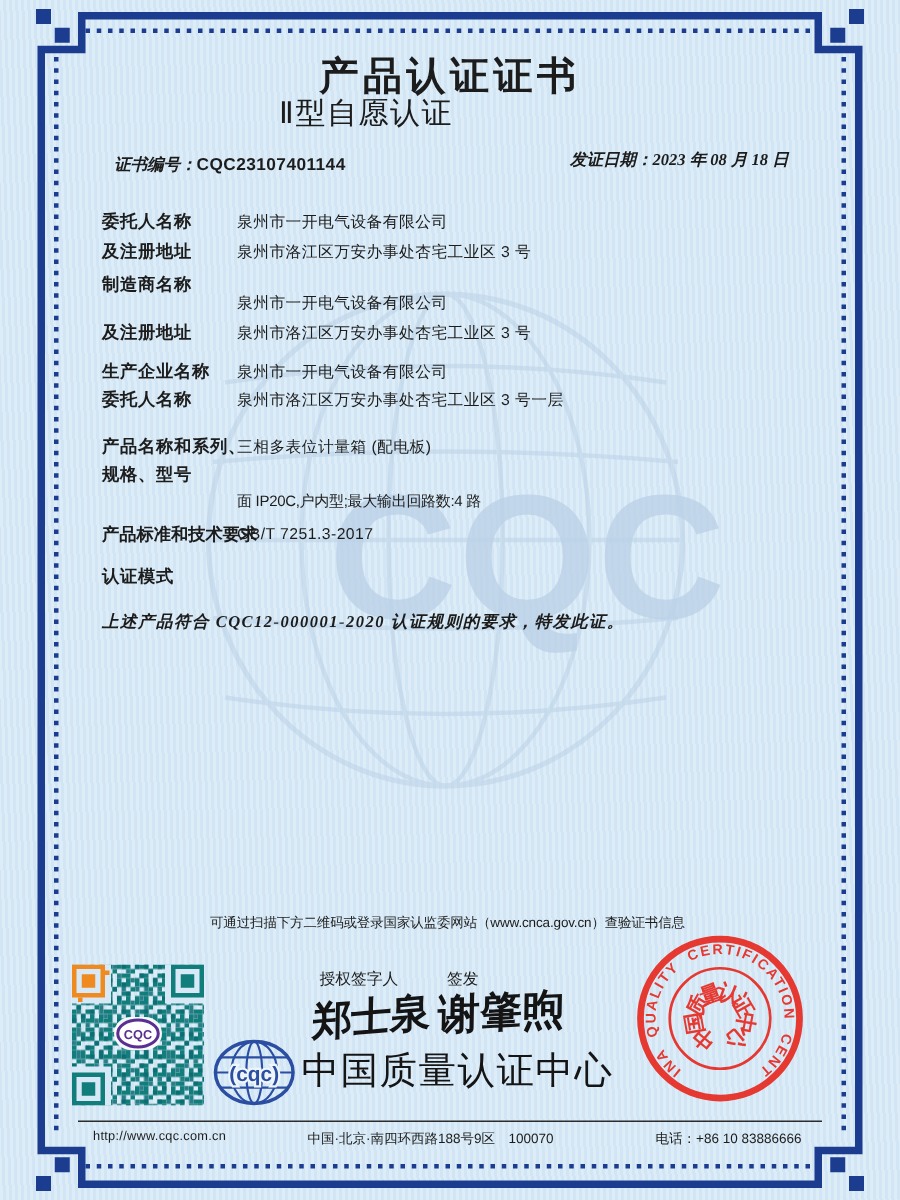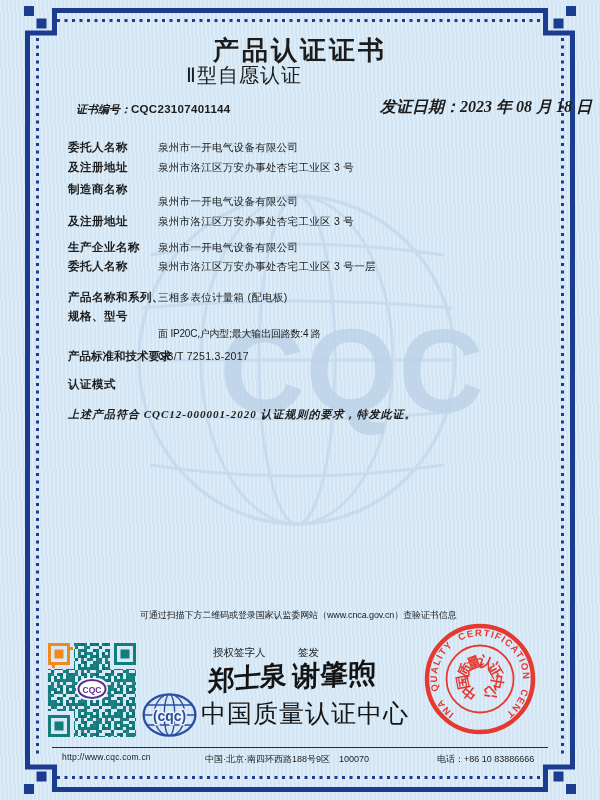--- a/index.html
+++ b/index.html
@@ -11,21 +11,21 @@
   .cert{position:relative;width:600px;height:800px;background:var(--background);
     font-family:"Liberation Sans",sans-serif;color:var(--ink);overflow:hidden}
   .abs{position:absolute}
   .texture{position:absolute;inset:0;
     background:repeating-linear-gradient(88deg, rgba(255,255,255,.16) 0 2px, rgba(160,195,228,.10) 2px 4px);}
   .title{top:33px;left:0;width:600px;text-align:center;font-size:26px;font-weight:700;letter-spacing:3px}
   .subtitle{top:62px;left:0;width:488px;text-align:center;font-size:20px;letter-spacing:1px;font-family:"Liberation Serif",serif}
   .kai{font-family:"Liberation Serif",serif;font-style:italic;font-weight:700}
   .certno{top:102px;left:76px;font-size:11px;white-space:nowrap}
   .certno .num{font-family:"Liberation Sans",sans-serif;font-style:normal;font-weight:700;font-size:11.5px;letter-spacing:.3px}
-  .dates{top:99px;left:380px;font-size:16px;line-height:16px;white-space:nowrap}
+  .dates{top:99px;left:380px;font-size:11px;line-height:16px;white-space:nowrap}
   .flabel{position:absolute;left:68px;font-weight:700;font-size:11.5px;letter-spacing:.5px;white-space:nowrap}
   .fvalue{position:absolute;left:158px;font-size:10.5px;letter-spacing:.3px;white-space:nowrap}
   .fvalue.sm{font-size:10px;letter-spacing:-.2px}
   .stmt{position:absolute;left:68px;font-size:11px;letter-spacing:1px;white-space:nowrap}
   .note{top:609px;left:140px;font-size:9px;letter-spacing:-.1px;white-space:nowrap}
   .siglabel{font-size:10.5px;font-weight:500;white-space:nowrap}
   .sig{font-weight:700;color:#141414;white-space:nowrap}
   .sig1{top:660px;left:208px;font-size:27px;letter-spacing:-1px;transform:rotate(-5deg) skewX(-6deg)}
   .sig2{top:656px;left:292px;font-size:28px;letter-spacing:0;transform:rotate(-3deg) skewX(-4deg)}
   .orgname{top:697px;left:201px;font-size:25px;font-weight:500;letter-spacing:1px;color:#151515;white-space:nowrap}

